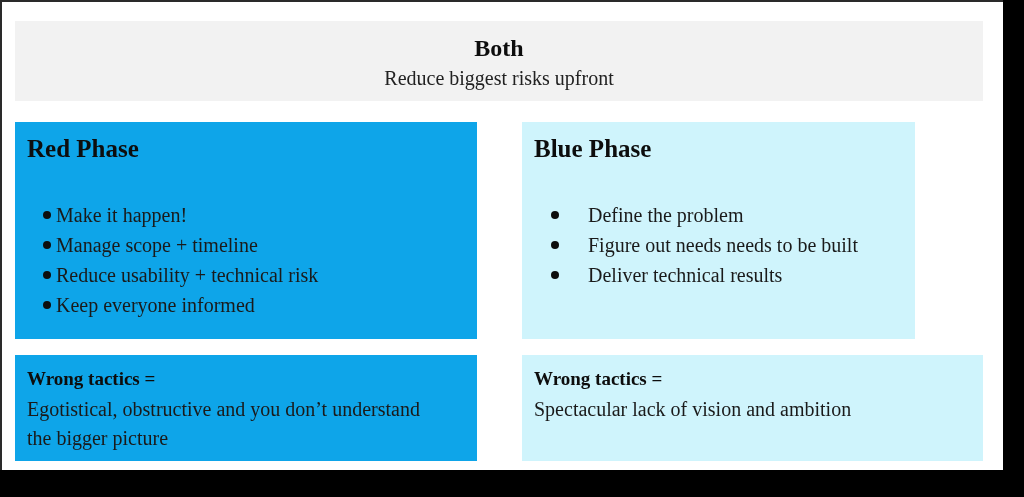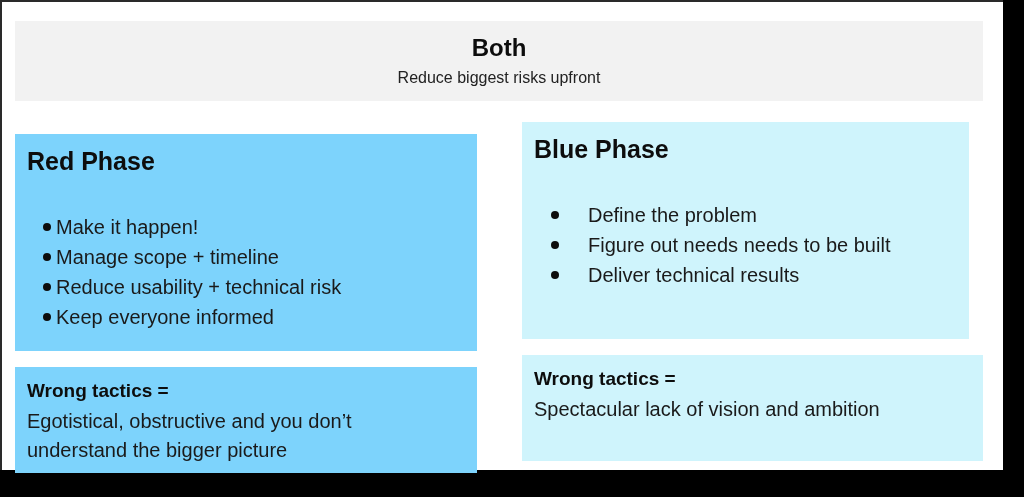--- a/index.html
+++ b/index.html
@@ -17,21 +17,21 @@
       width: 1003px;
       height: 470px;
       background: #ffffff;
       border-top: 2px solid #2a2a2a;
       border-left: 2px solid #2a2a2a;
       box-sizing: border-box;
     }
     .box {
       position: absolute;
       box-sizing: border-box;
-      font-family: Liberation Sans, sans-serif;
+      font-family: Liberation Serif, serif;
       color: #151515;
     }
     .both {
       left: 15px;
       top: 21px;
       width: 968px;
       height: 80px;
       background: #f2f2f2;
       text-align: center;
     }
@@ -41,32 +41,32 @@
       top: 13px;
       font-size: 24px;
       font-weight: bold;
       color: #0d0d0d;
       line-height: 28px;
     }
     .both .subtitle {
       position: absolute;
       left: 0; right: 0;
       top: 45px;
-      font-size: 16px;
+      font-size: 20px;
       line-height: 24px;
       color: #222222;
     }
-    .red { background: #7dd3fc; margin-top: 12px; }
+    .red { background: #0ea5e9; }
     .blue { background: #cff4fc; }
     .phase {
       top: 122px;
       height: 217px;
     }
     .red.phase { left: 15px; width: 462px; }
-    .blue.phase { left: 522px; width: 447px; }
+    .blue.phase { left: 522px; width: 393px; }
     .phase .title {
       position: absolute;
       left: 12px;
       top: 12px;
       font-size: 25px;
       font-weight: bold;
       color: #0d0d0d;
       line-height: 30px;
     }
     .phase ul {

